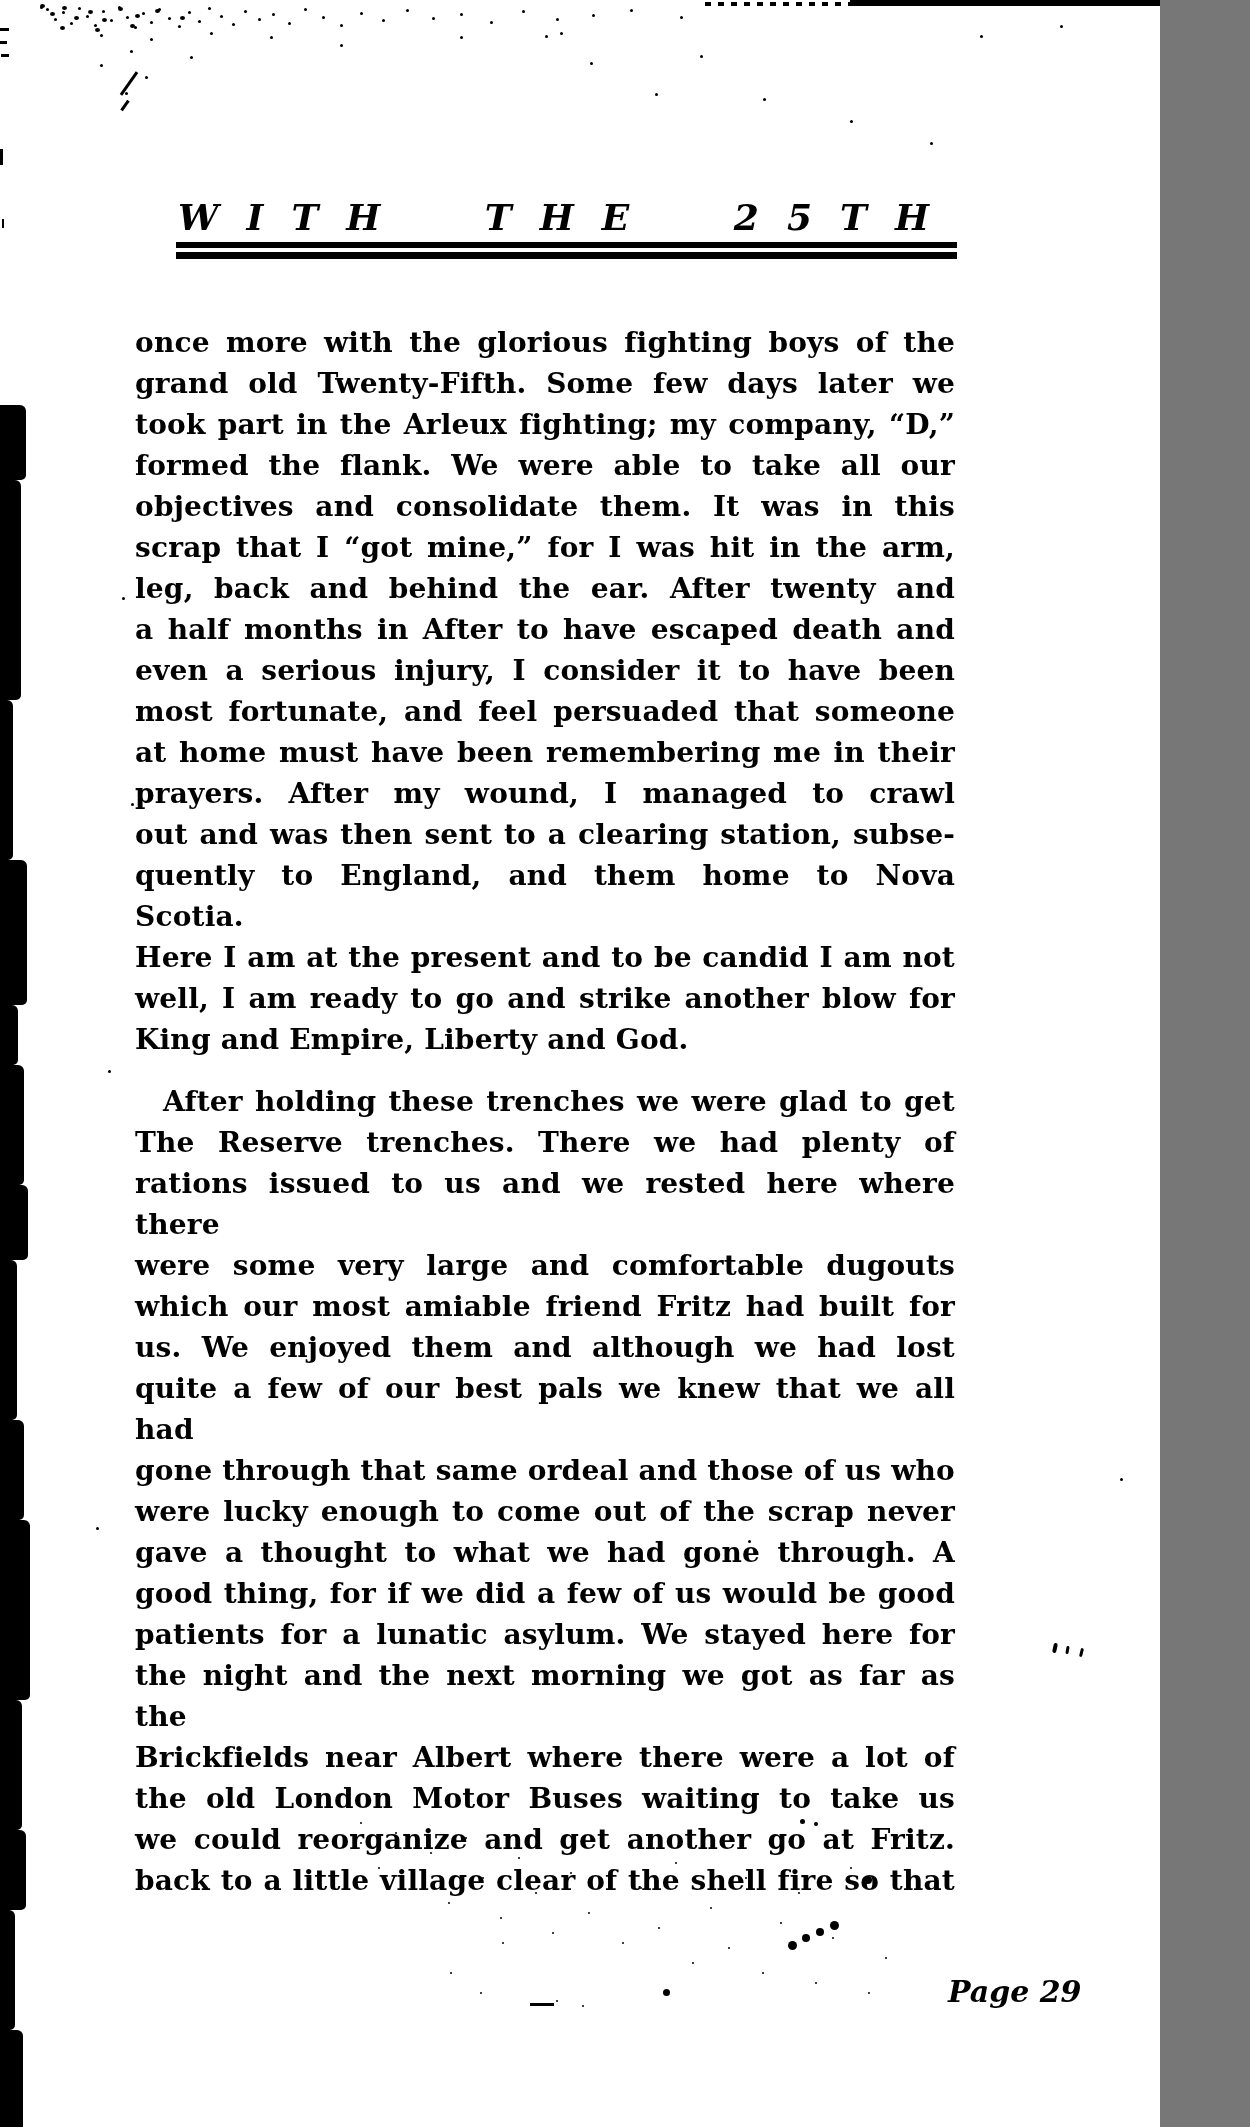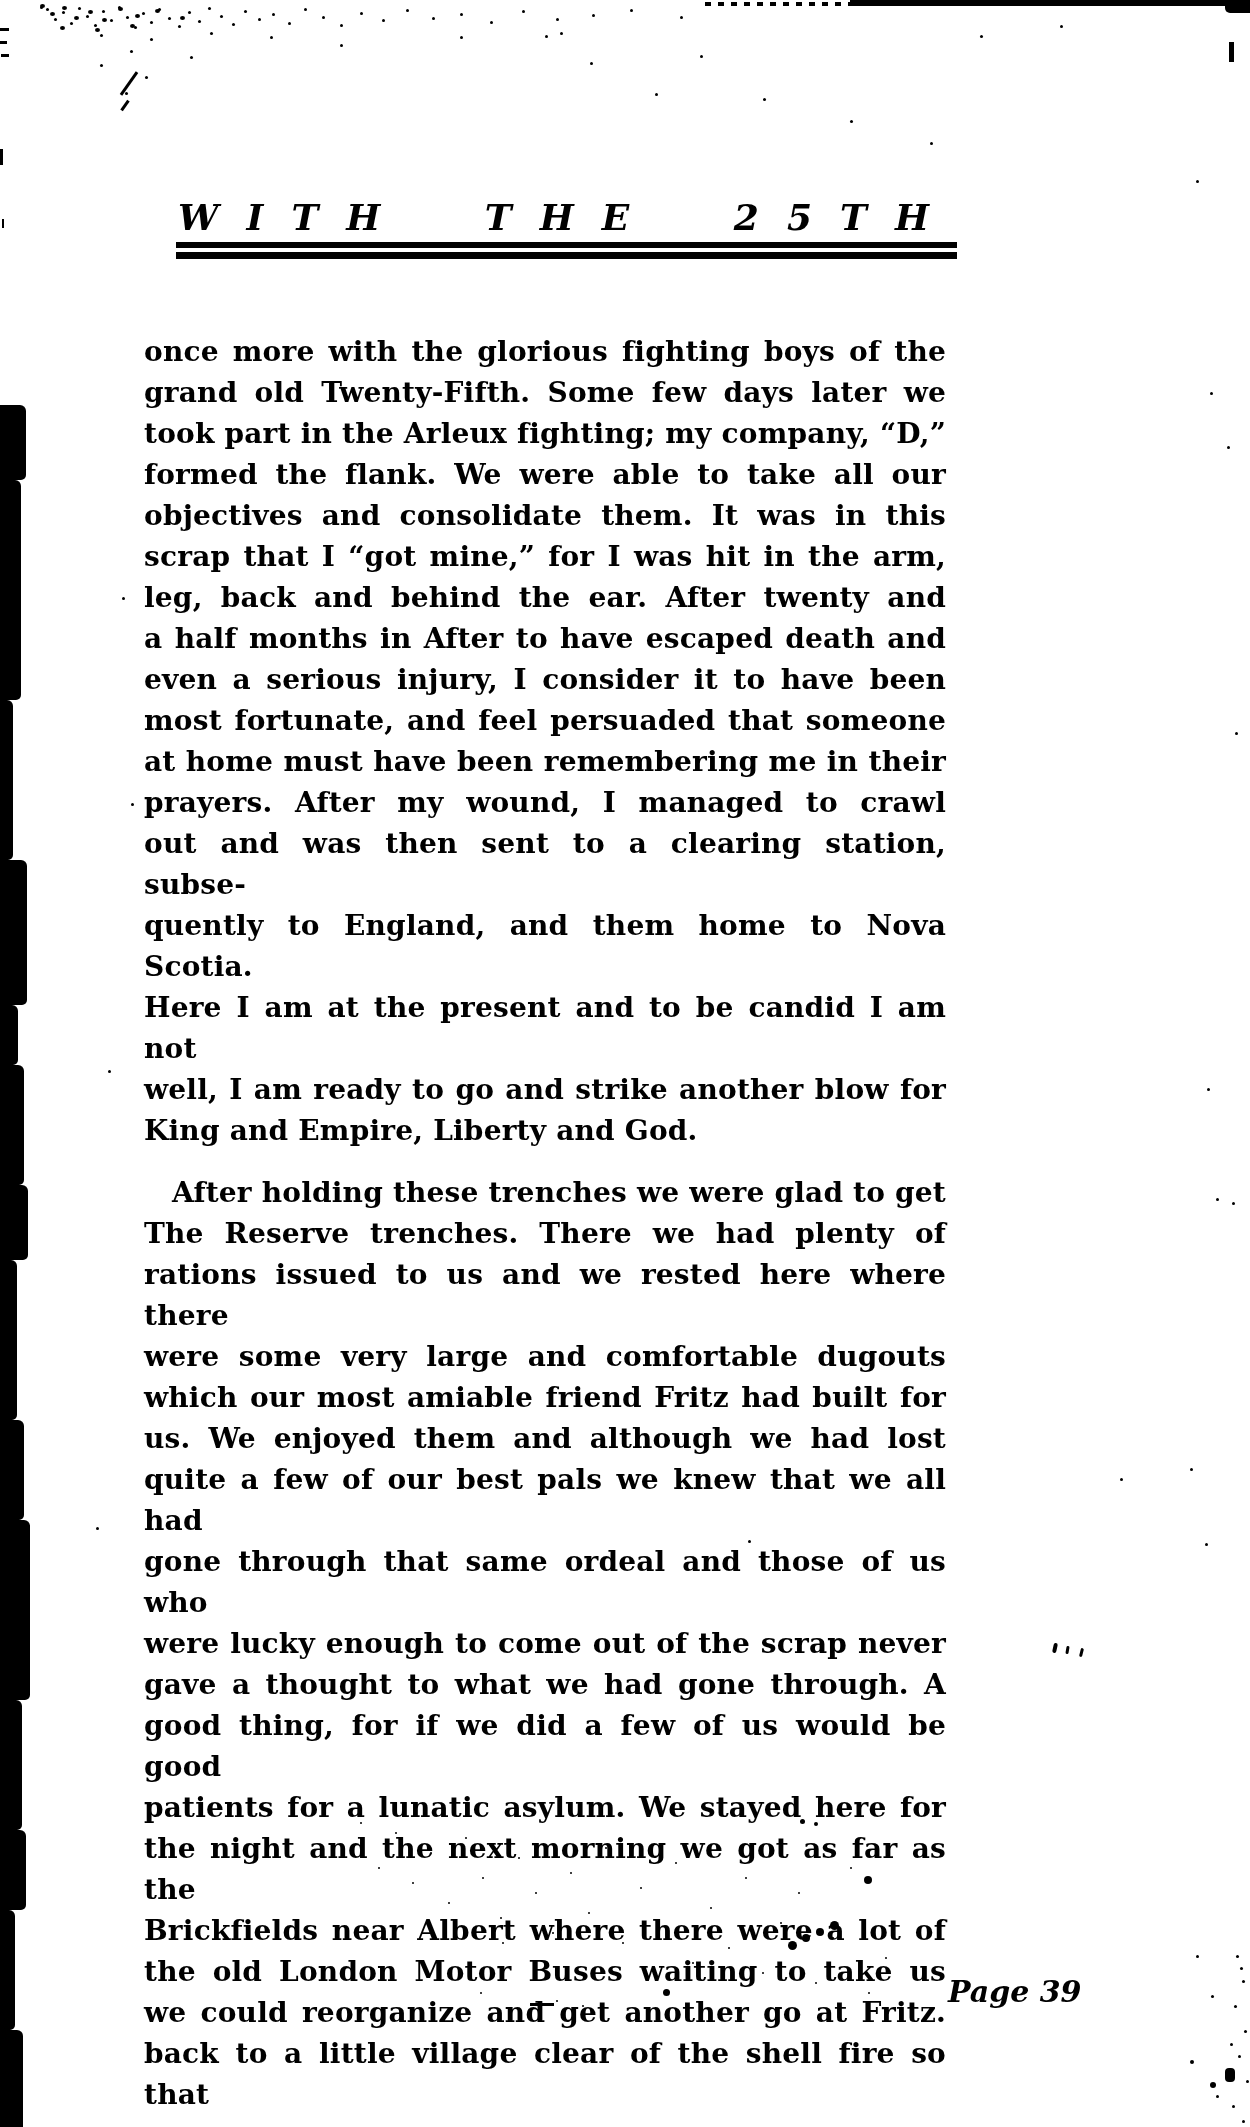--- a/index.html
+++ b/index.html
@@ -1,18 +1,18 @@
 <!DOCTYPE html>
 <html><head>
 <meta charset="utf-8">
 <style>
   html,body{margin:0;padding:0;background:#777;}
   #page{
     position:relative;
-    width:1250px;height:2127px;
+    width:1160px;height:2127px;
     background:#ffffff;
     overflow:hidden;
     font-family:"DejaVu Serif", serif;
     color:#000;
   }
   
   #title-row{
     position:absolute;left:178px;top:199px;width:779px;
     display:flex;justify-content:space-between;
     font-size:36px;font-weight:bold;font-style:italic;
@@ -22,21 +22,21 @@
   #title-rule{
     position:absolute;left:176px;top:242px;width:781px;height:4px;
     border-top:6px solid #000;border-bottom:7px solid #000;
   }
   
   #body-text{
     position:absolute;left:135px;top:322px;width:820px;
     font-size:28px;font-weight:bold;line-height:41px;
     letter-spacing:0.2px;
   }
-  .paragraph{margin:9px;}
+  .paragraph{margin:0;}
   .paragraph + .paragraph{margin-top:21px;}
   .line{text-align:justify;text-align-last:justify;}
   .line.last{text-align-last:left;}
   .paragraph:nth-child(2) .line.last{text-align-last:justify;}
   .line.first-indent{text-indent:28px;}
   
   #page-number{
     position:absolute;left:948px;top:1974px;
     font-size:30px;font-weight:bold;font-style:italic;line-height:1.2;
   }
@@ -91,21 +91,21 @@
         <div class="line">good thing, for if we did a few of us would be good</div>
         <div class="line">patients for a lunatic asylum.  We stayed here for</div>
         <div class="line">the night and the next morning we got as far as the</div>
         <div class="line">Brickfields near Albert where there were a lot of</div>
         <div class="line">the old London Motor Buses waiting to take us</div>
         <div class="line last">we could reorganize and get another go at Fritz.</div>
         <div class="line">back to a little village clear of the shell fire so that</div>
       </div>
     </div>
 
-  <div id="page-number">Page 39</div>
+  <div id="page-number">Page 29</div>
 
   <div>
     <div class="ink" style="left:705px;top:2px;width:150px;height:4px;background:repeating-linear-gradient(90deg,#000 0 6px,transparent 6px 13px);"></div>
     <div class="ink" style="left:850px;top:0;width:400px;height:6px;"></div>
     <div class="ink" style="left:1225px;top:0;width:25px;height:13px;border-radius:0 0 0 5px;"></div>
     <div class="ink" style="left:1229px;top:42px;width:5px;height:20px;"></div>
   </div>
 
   <div>
     <div class="spk" style="left:40px;top:6px;width:3px;height:3px;box-shadow:6px 2px #000,14px 12px #000,22px 5px #000,30px 16px #000,38px 1px #000,46px 9px #000,54px 18px #000,62px 4px #000,70px 13px #000,78px 0 #000,86px 10px #000,94px 20px #000,102px 6px #000,110px 15px #000,118px 2px #000,128px 11px #000,138px 19px #000,148px 5px #000,158px 14px #000,168px 1px #000,180px 9px #000,192px 17px #000,204px 4px #000,218px 12px #000,232px 7px #000,248px 16px #000,264px 2px #000,282px 10px #000,300px 18px #000,320px 6px #000,342px 13px #000,366px 3px #000,392px 11px #000,420px 7px #000,450px 15px #000,482px 4px #000,516px 12px #000,552px 8px #000,590px 3px #000,640px 10px #000,60px 28px #000,110px 32px #000,170px 26px #000,230px 30px #000,90px 44px #000,150px 50px #000,60px 58px #000,105px 70px #000,85px 86px #000,300px 38px #000,420px 30px #000,520px 26px #000;"></div>

